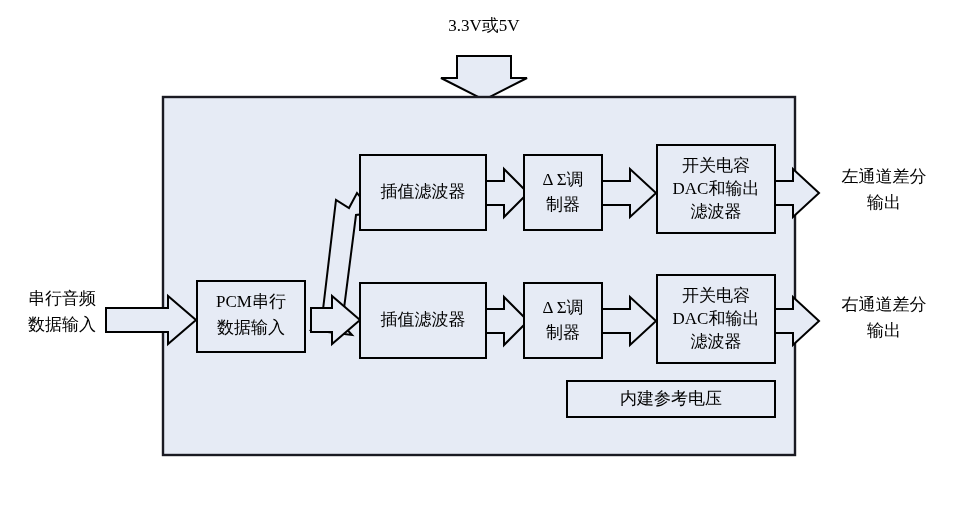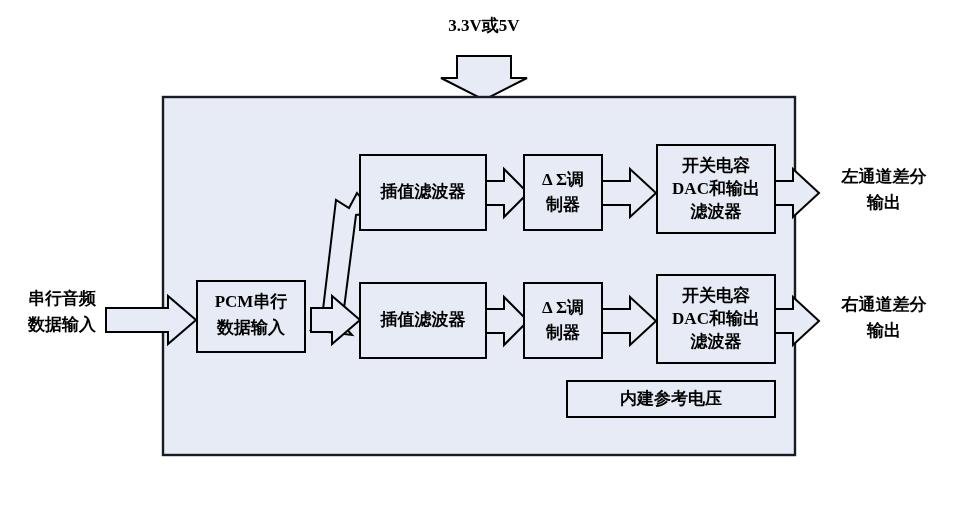--- a/index.html
+++ b/index.html
@@ -10,21 +10,20 @@
   body {
     width: 978px;
     height: 524px;
     font-family: "Liberation Serif", "DejaVu Serif", serif;
     overflow: hidden;
   }
   #diagram-root {
     position: relative;
     width: 978px;
     height: 524px;
-    font-weight: bold;
   }
   svg#diagram-svg {
     position: absolute;
     top: 0;
     left: 0;
     width: 978px;
     height: 524px;
     display: block;
   }
   .blk-rect {

